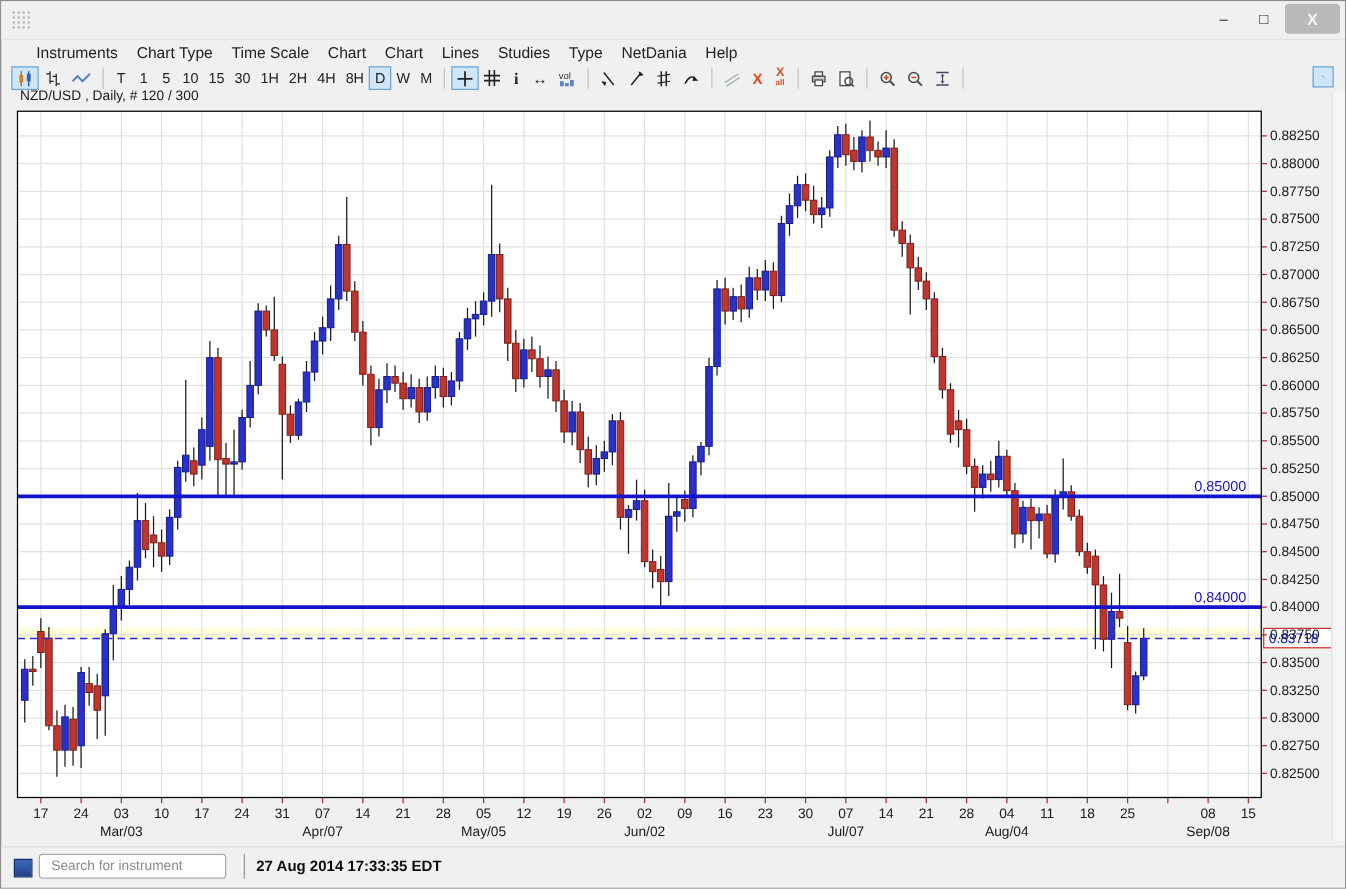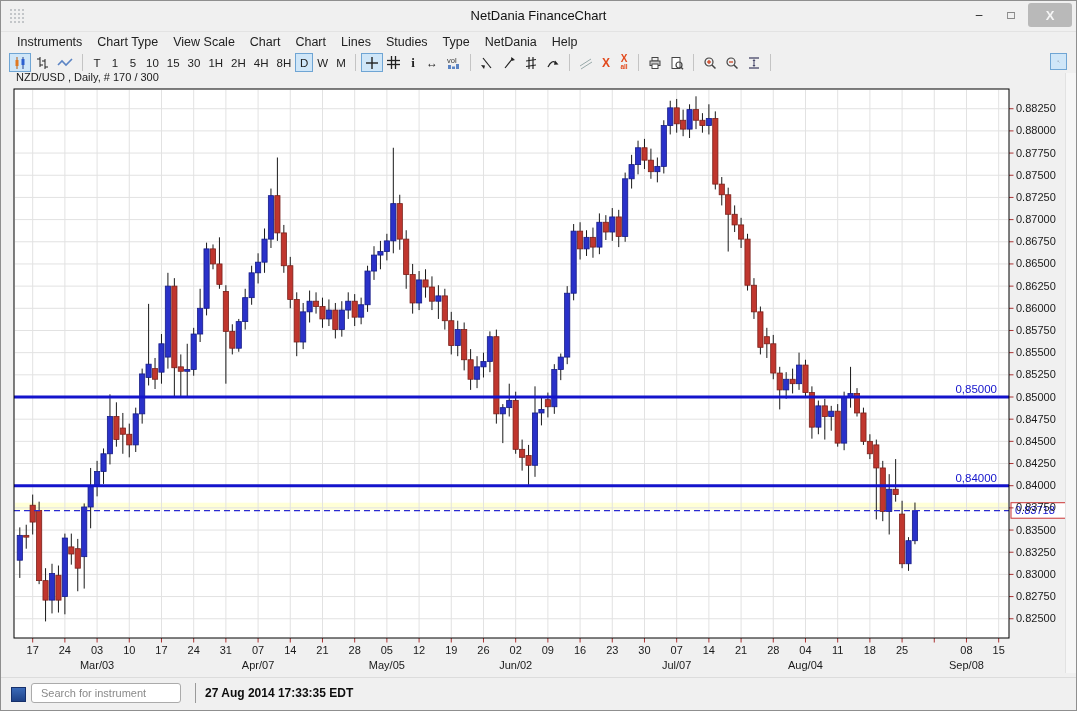--- a/index.html
+++ b/index.html
@@ -5,21 +5,21 @@
   html,body{margin:0;padding:0;background:#d8d8d8;font-family:"Liberation Sans",sans-serif;}
   .window{position:relative;width:1077px;height:711px;background:#f0f0f0;border:1px solid #8f8f8f;box-sizing:border-box;overflow:hidden;}
   
   .titlebar{position:absolute;left:0;top:0;width:100%;height:30px;background:#f0f0f0;border-bottom:1px solid #e3e3e3;}
   .app-icon{position:absolute;left:8px;top:7px;width:16px;height:16px;opacity:.7;}
   .title{position:absolute;left:0;right:0;top:7px;text-align:center;font-size:13px;color:#111;}
   .win-btns{position:absolute;right:4px;top:2px;display:flex;align-items:center;gap:2px;}
   .win-btn{width:30px;height:24px;display:flex;align-items:center;justify-content:center;font-size:12px;color:#222;background:transparent;border:none;}
   .win-btn.close{width:44px;background:#b9b9b9;border-radius:3px;color:#f5f5f5;font-weight:bold;font-size:13px;}
   
-  .menubar{position:absolute;left:0;top:31px;width:100%;height:20px;display:flex;align-items:center;padding-left:16px;gap:15px;box-sizing:border-box;}
+  .menubar{position:absolute;left:0;top:31px;width:100%;height:20px;display:flex;align-items:center;padding-left:28px;gap:15px;box-sizing:border-box;}
   .menu-item{font-size:12.5px;color:#222;cursor:default;}
   
   .toolbar{position:absolute;left:0;top:50px;width:100%;height:23px;display:flex;align-items:center;padding-left:8px;box-sizing:border-box;}
   .tb{height:19px;min-width:18px;padding:0 3px;display:flex;align-items:center;justify-content:center;background:transparent;border:1px solid transparent;font-size:11.5px;color:#222;font-family:"Liberation Sans",sans-serif;}
   .tb.sel{background:#cfe6f8;border:1px solid #6fa5d4;}
   .sep{width:1px;height:17px;background:#c4c4c4;margin:0 5px;}
   .pin-btn{position:absolute;right:9px;top:2px;width:17px;height:17px;background:#cfe6f8;border:1px solid #6fa5d4;display:flex;align-items:center;justify-content:center;}
   .xall{font-size:10px;font-weight:bold;color:#e2491c;line-height:8px;display:flex;flex-direction:column;align-items:center;}
   .xall small{font-size:6.5px;font-weight:bold;}
   .delx{font-size:12px;font-weight:bold;color:#e2491c;}
@@ -56,32 +56,31 @@
         <circle cx="2" cy="10" r="1"></circle>
           <circle cx="6" cy="10" r="1"></circle>
           <circle cx="10" cy="10" r="1"></circle>
           <circle cx="14" cy="10" r="1"></circle>
         <circle cx="2" cy="14" r="1"></circle>
           <circle cx="6" cy="14" r="1"></circle>
           <circle cx="10" cy="14" r="1"></circle>
           <circle cx="14" cy="14" r="1"></circle>
       </g>
     </svg>
-    <div class="title">NetDania FinanceChart</div>
     <div class="win-btns">
       <button class="win-btn">–</button>
       <button class="win-btn">□</button>
       <button class="win-btn close">X</button>
     </div>
   </div>
 
   <div class="menubar">
     <span class="menu-item">Instruments</span>
     <span class="menu-item">Chart Type</span>
-    <span class="menu-item">View Scale</span>
+    <span class="menu-item">Time Scale</span>
     <span class="menu-item">Chart</span>
     <span class="menu-item">Chart</span>
     <span class="menu-item">Lines</span>
     <span class="menu-item">Studies</span>
     <span class="menu-item">Type</span>
     <span class="menu-item">NetDania</span>
     <span class="menu-item">Help</span>
   </div>
 
   <div class="toolbar">
@@ -236,21 +235,21 @@
     </button>
     <span class="sep"></span>
     <button class="pin-btn">
       <svg width="11" height="11" viewBox="0 0 11 11">
         <circle cx="4" cy="4" r="2.4" fill="#8a96a8"></circle>
           <line x1="5.8" y1="5.8" x2="9.5" y2="9.5" stroke="#8a96a8" stroke-width="1.6"></line>
       </svg>
     </button>
   </div>
 
-  <div class="chart-label">NZD/USD , Daily, # 170 / 300</div>
+  <div class="chart-label">NZD/USD , Daily, # 120 / 300</div>
 
   <svg id="chart" width="1077" height="604">
     <g id="g-plotbg">
         <rect x="13" y="2" width="995" height="549" fill="#ffffff"></rect>
         <rect x="14" y="415.7133999999995" width="993" height="7.5" fill="#ffffd0" opacity="0.85"></rect>
       </g>
     <g id="g-grid">
         <line x1="14" y1="531.7500000000002" x2="1007" y2="531.7500000000002" stroke="#e2e2e2" stroke-width="1"></line>
         <line x1="14" y1="509.57500000000067" x2="1007" y2="509.57500000000067" stroke="#e2e2e2" stroke-width="1"></line>
         <line x1="14" y1="487.40000000000015" x2="1007" y2="487.40000000000015" stroke="#e2e2e2" stroke-width="1"></line>

